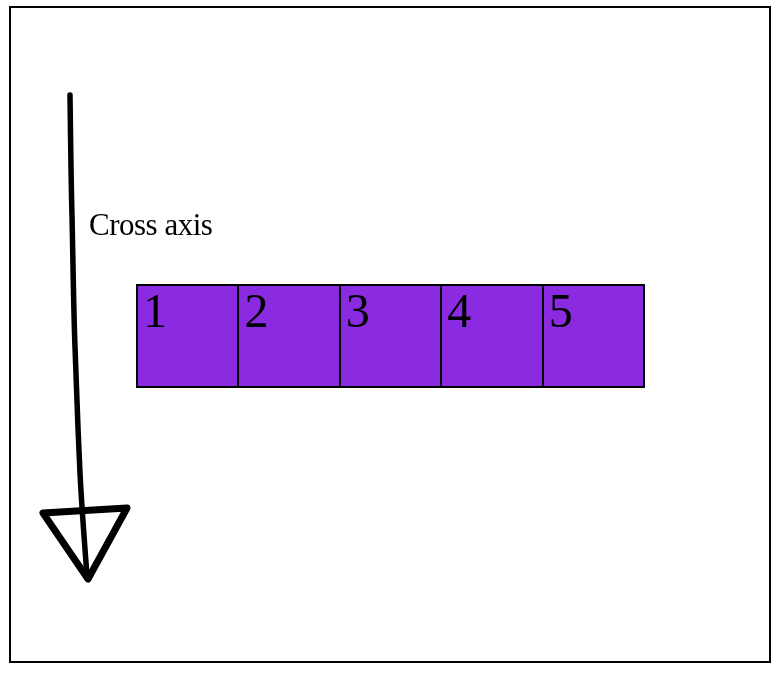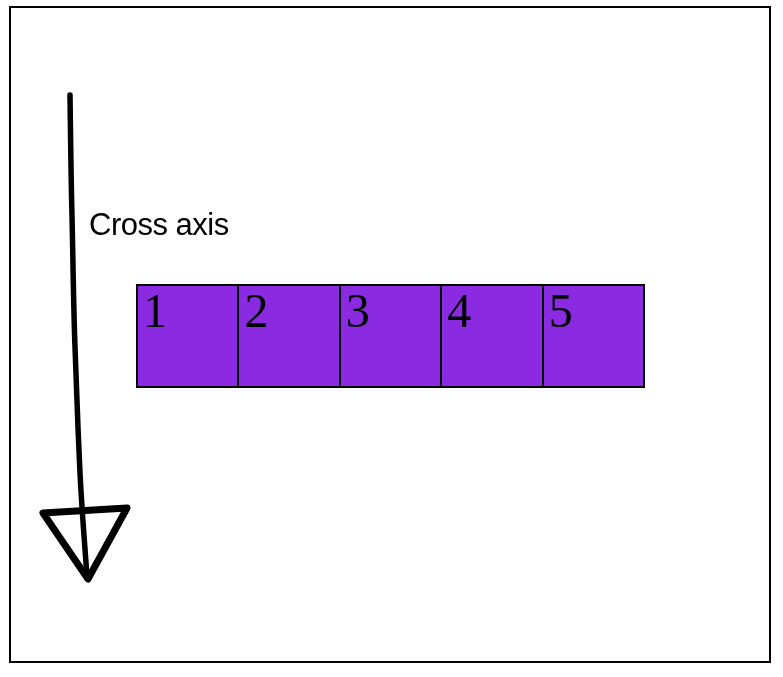--- a/index.html
+++ b/index.html
@@ -33,21 +33,21 @@
   .arrow-svg path {
     fill: none;
     stroke: var(--ink, #000000);
     stroke-linecap: round;
     stroke-linejoin: round;
   }
   .axis-label {
     position: absolute;
     left: 89px;
     top: 207px;
-    font-family: Liberation Sans, sans-serif;
+    font-family: Liberation Serif, serif;
     font-size: 31px;
     letter-spacing: -0.5px;
     color: var(--ink, #000000);
     white-space: nowrap;
   }
   .flex-row {
     position: absolute;
     left: 136px;
     top: 284px;
     width: 505px;

